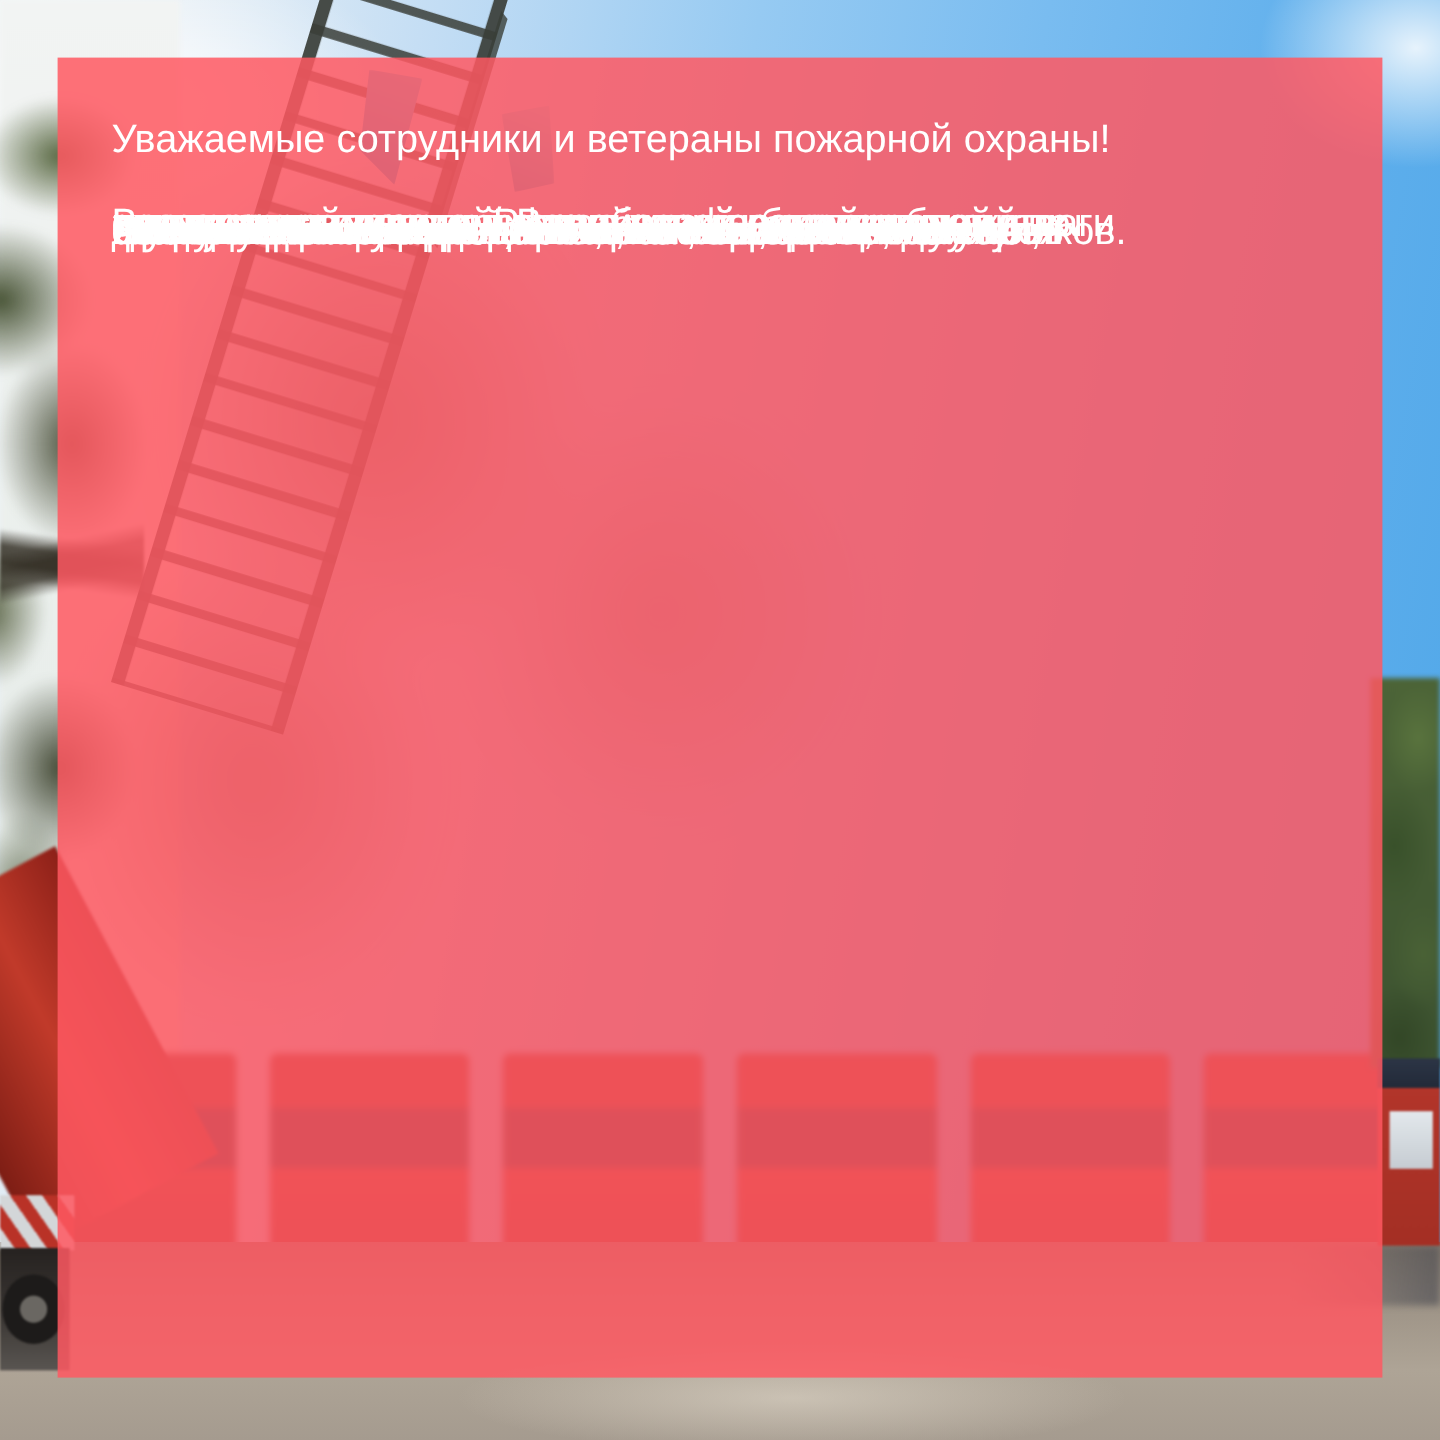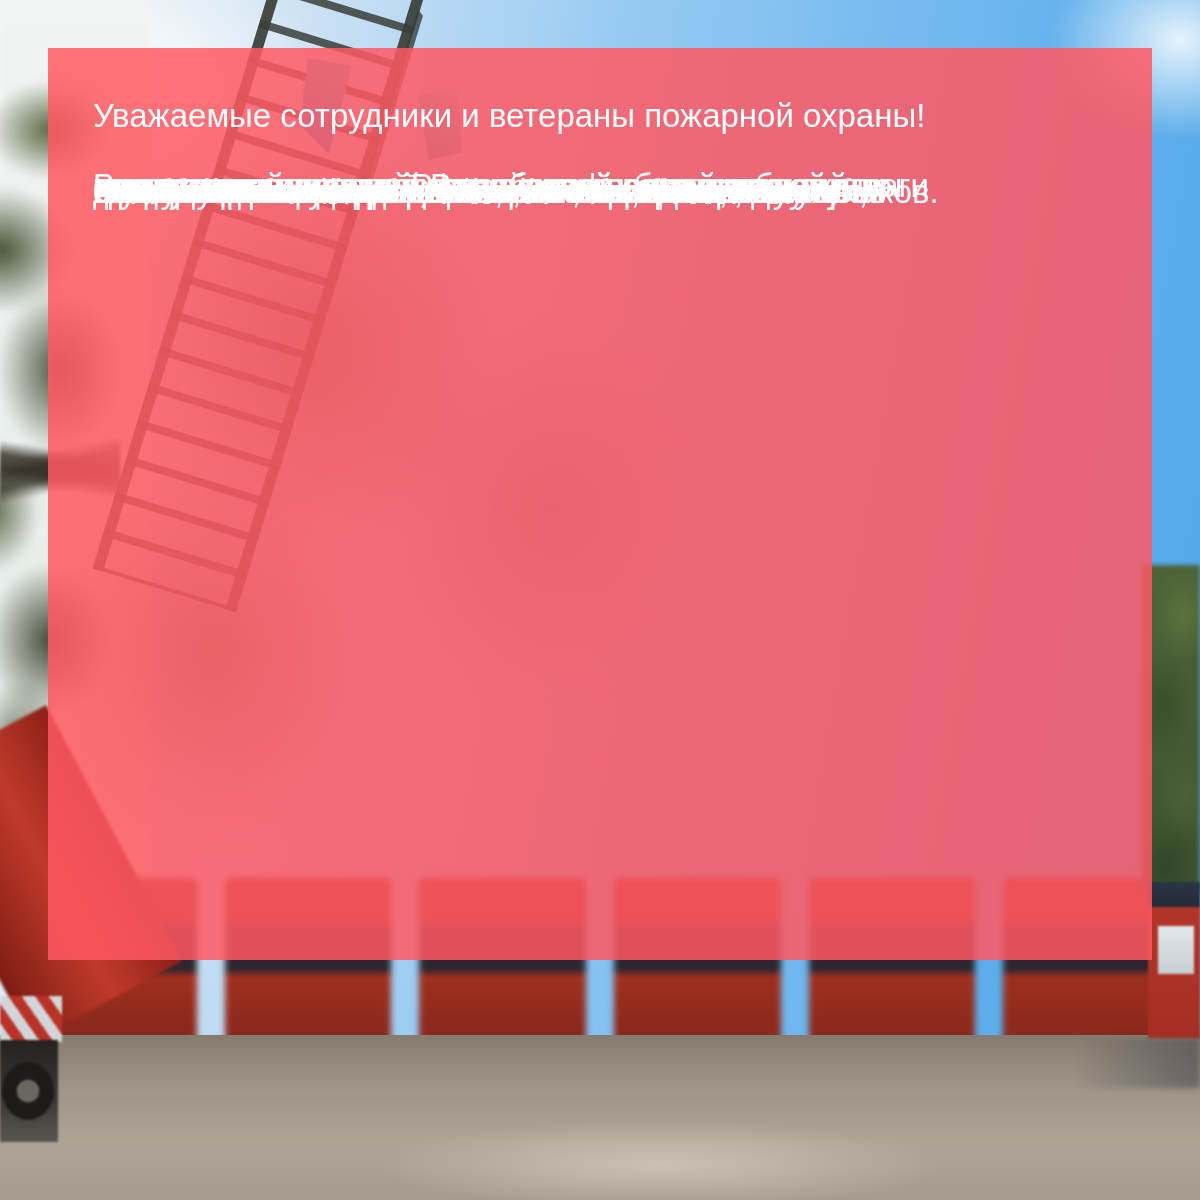--- a/index.html
+++ b/index.html
@@ -140,21 +140,21 @@
     filter:blur(1px);
   }
   .wheel-left {
     left:2px; top:1062px; width:52px; height:58px; border-radius:50%;
     background:radial-gradient(circle at 50% 50%, #6a6762 0 28%, #1d1b1a 30% 100%);
     filter:blur(1px);
   }
 
   
   .panel {
-    left:48px; top:48px; width:1104px; height:912px;
+    left:48px; top:48px; width:1104px; height:1100px;
     background:rgba(255,88,97,0.85);
     box-sizing:border-box; padding:44px 45px 0 45px;
     color:#ffffff;
     font-size:33px; line-height:48px;
     text-rendering:optimizeLegibility;
   }
   .panel .txt { position:static; display:block; }
   .heading { margin:0 0 22px 0; white-space:nowrap; }
   .para { margin:0 0 28px 0; }
   .line { text-align:justify; text-align-last:justify; }

